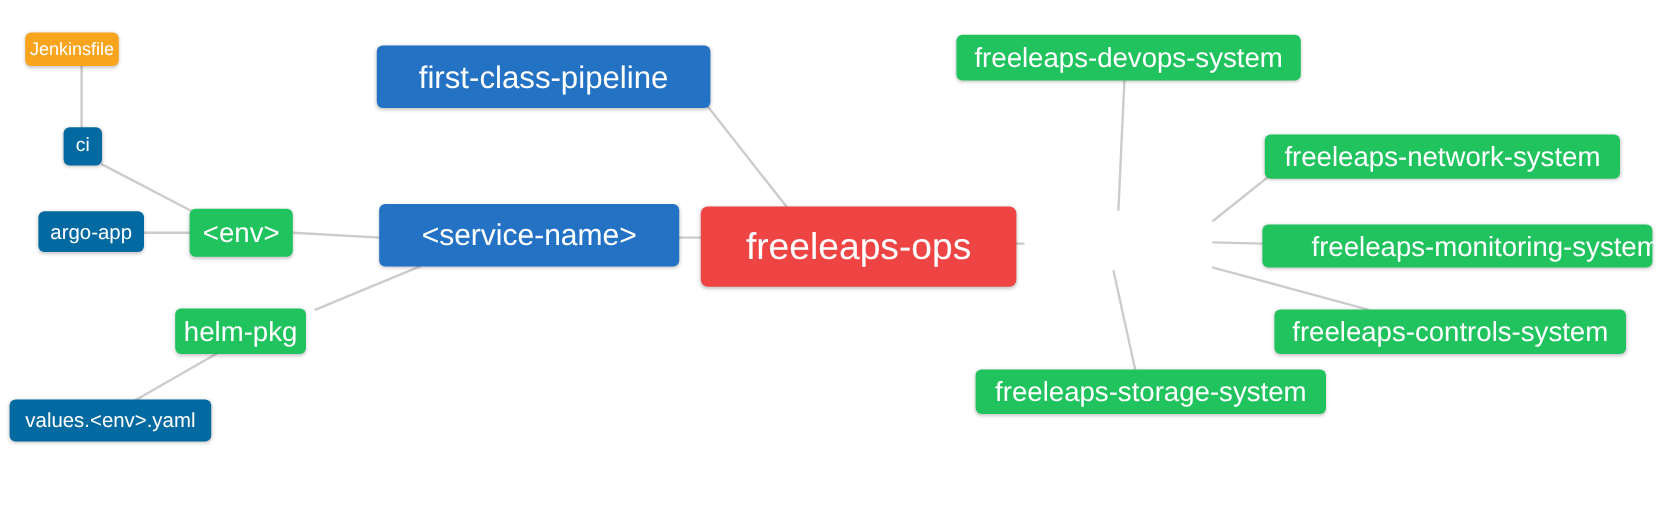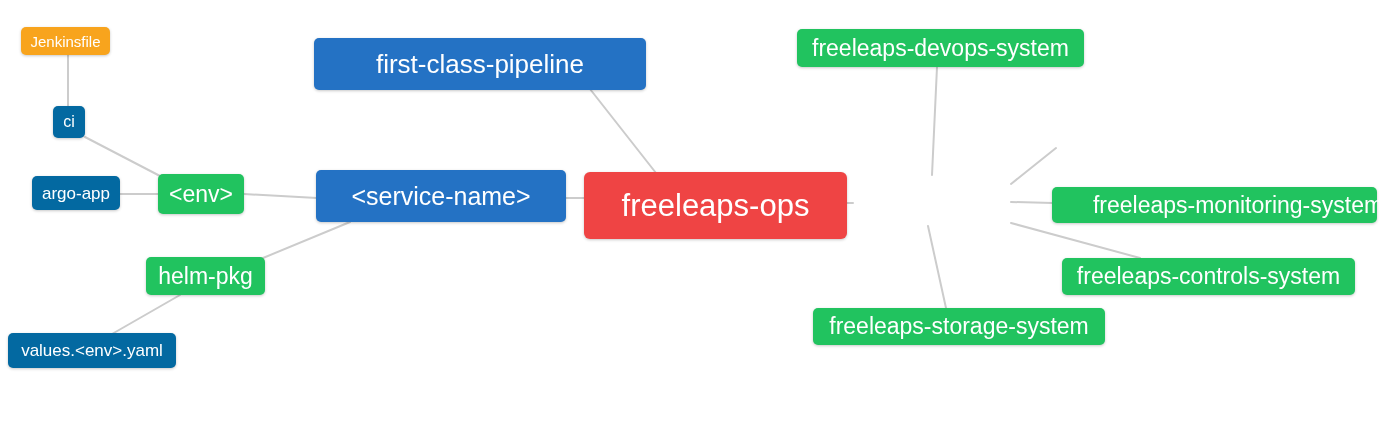--- a/index.html
+++ b/index.html
@@ -40,27 +40,27 @@
     box-sizing: border-box;
     text-align: center;
     line-height: 1;
   }
   .c-dark  { background: #ef4444; border-radius: 6px; }
   .c-blue  { background: #2472c4; }
   .c-green { background: #21c35f; }
   .c-red   { background: #0369a1; }
   .c-amber { background: #f8a41d; }
 
-  .n-jenkinsfile           { left: 21px;   top: 27px;  width: 89px;  height: 28px; font-size: 15px; }
+  .n-jenkinsfile           { left: 21px;   top: 27px;  width: 78px;  height: 28px; font-size: 15px; }
   .n-ci                    { left: 53px;   top: 106px; width: 32px;  height: 32px; font-size: 16px; }
   .n-argo-app              { left: 32px;   top: 176px; width: 88px;  height: 34px; font-size: 17px; }
   .n-env                   { left: 158px;  top: 174px; width: 86px;  height: 40px; font-size: 23px; }
-  .n-helm-pkg              { left: 146px;  top: 257px; width: 119px; height: 38px; font-size: 23px; }
+  .n-helm-pkg              { left: 146px;  top: 257px; width: 109px; height: 38px; font-size: 23px; }
   .n-values-env-yaml       { left: 8px;    top: 333px; width: 168px; height: 35px; font-size: 17px; }
-  .n-first-class-pipeline  { left: 314px;  top: 38px;  width: 332px; height: 52px; font-size: 26px; }
+  .n-first-class-pipeline  { left: 314px;  top: 38px;  width: 278px; height: 52px; font-size: 26px; }
   .n-service-name          { left: 316px;  top: 170px; width: 250px; height: 52px; font-size: 25px; }
   .n-root                  { left: 584px;  top: 172px; width: 263px; height: 67px; font-size: 31px; }
   .n-manifests             { left: 853px;  top: 175px; width: 159px; height: 51px; font-size: 25px; }
   .n-devops                { left: 797px;  top: 29px;  width: 287px; height: 38px; font-size: 23px; }
   .n-network               { left: 1054px; top: 112px; width: 296px; height: 37px; font-size: 23px; }
   .n-monitoring            { left: 1052px; top: 187px; width: 325px; height: 36px; font-size: 23px; padding-left: 47px; }
   .n-controls              { left: 1062px; top: 258px; width: 293px; height: 37px; font-size: 23px; }
   .n-storage               { left: 813px;  top: 308px; width: 292px; height: 37px; font-size: 23px; }
 </style>
 </head>
@@ -88,17 +88,18 @@
   <div class="node c-amber n-jenkinsfile">Jenkinsfile</div>
   <div class="node c-red   n-ci">ci</div>
   <div class="node c-green n-env">&lt;env&gt;</div>
   <div class="node c-red   n-argo-app">argo-app</div>
   <div class="node c-green n-helm-pkg">helm-pkg</div>
   <div class="node c-red   n-values-env-yaml">values.&lt;env&gt;.yaml</div>
   <div class="node c-blue  n-first-class-pipeline">first-class-pipeline</div>
   <div class="node c-blue  n-service-name">&lt;service-name&gt;</div>
   <div class="node c-dark  n-root">freeleaps-ops</div>
   <div class="node c-green n-devops">freeleaps-devops-system</div>
+  <div class="node c-green n-network">freeleaps-network-system</div>
   <div class="node c-green n-monitoring">freeleaps-monitoring-system</div>
   <div class="node c-green n-storage">freeleaps-storage-system</div>
   <div class="node c-green n-controls">freeleaps-controls-system</div>
 
 </div>
 
 </body></html>

